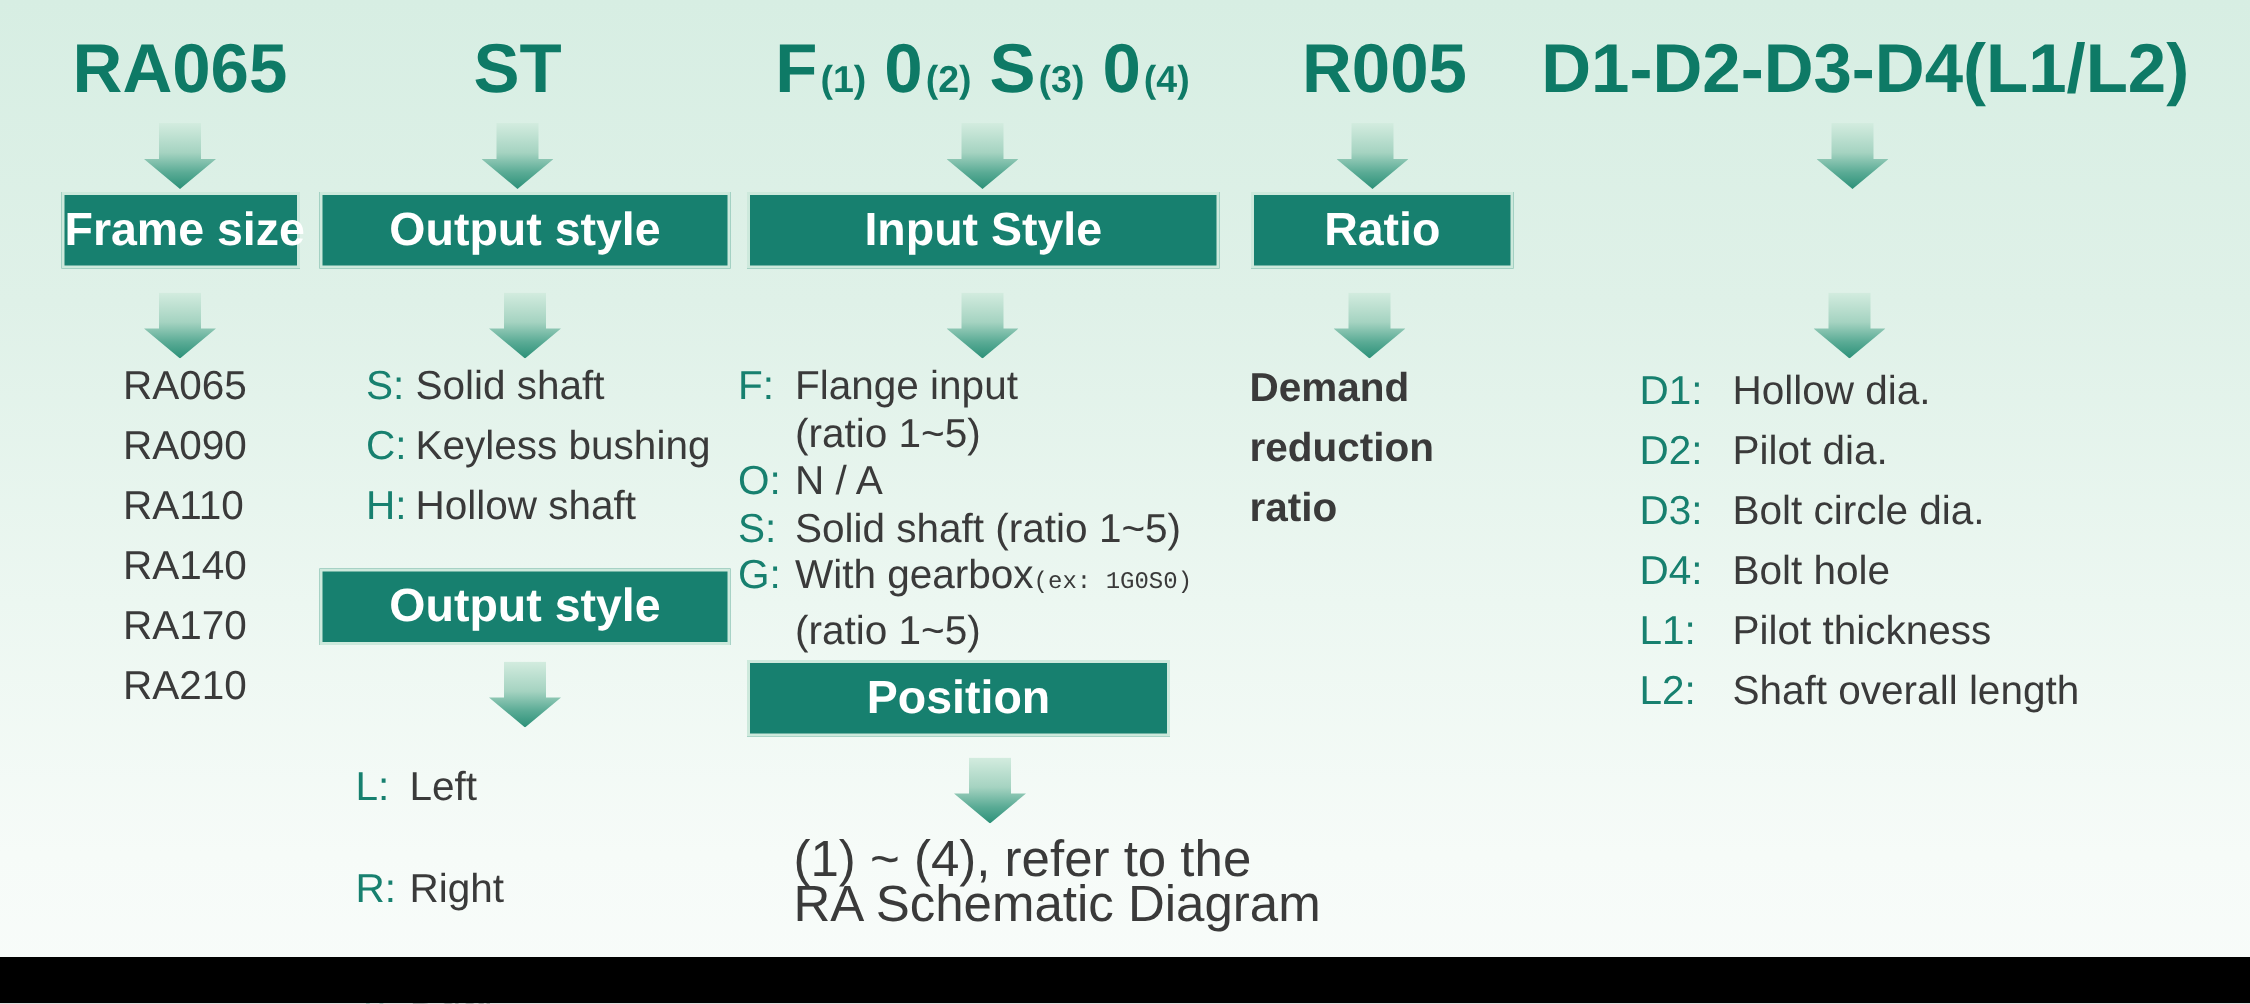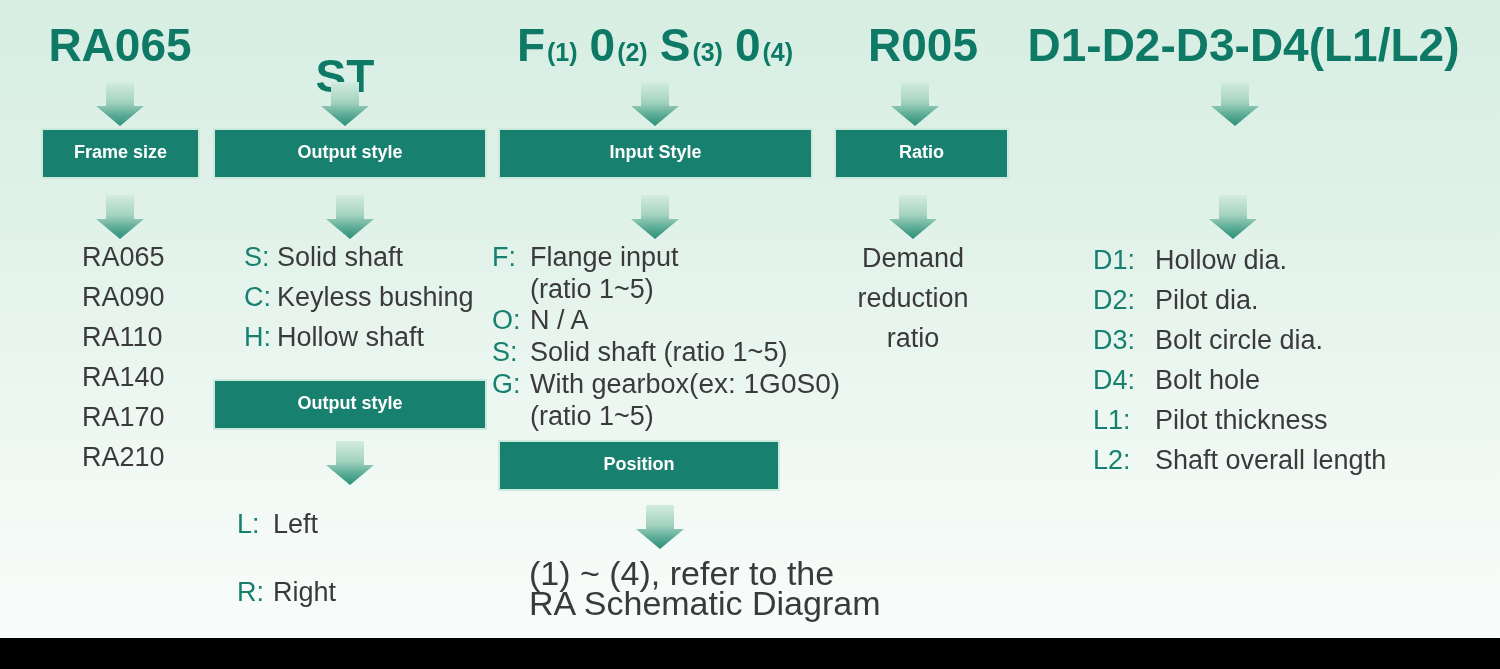--- a/index.html
+++ b/index.html
@@ -16,48 +16,48 @@
   .code .sub:last-child{margin-right:0;}
   .code .big{margin-right:2px;}
   .arrow{
     position:absolute;width:48px;height:44px;
     background:linear-gradient(180deg,#d3ecdf 0%,#a5d3c1 45%,#5aab95 75%,#2b9078 100%);
     clip-path:polygon(10px 0,38px 0,38px 24px,48px 24px,24px 44px,0 24px,10px 24px);
   }
   .bar{
     position:absolute;height:51px;background:#17806f;
     border:2px solid #cde9dc;box-sizing:border-box;
-    color:#ffffff;font-weight:bold;font-size:18px;text-align:center;line-height:45px;
+    color:#ffffff;font-weight:bold;font-size:31px;text-align:center;line-height:45px;
     white-space:nowrap;
   }
   .list{position:absolute;font-size:27px;color:#3a3a3a;}
   .li{line-height:40px;white-space:nowrap;}
   .k{color:#17806f;display:inline-block;}
   .frame-list .li{line-height:40px;}
   .output-list .k{width:33px;}
   .dir-list .li{line-height:39px;margin-top:29px;}
   .dir-list .k{width:36px;}
   .input-list .li{line-height:31.5px;}
   .input-list .k{width:38px;}
   .input-list .indent{padding-left:38px;}
-  .small{font-size:28px;}
+  .small{font-size:16px;font-family:Liberation Mono, monospace;}
   .motor-list .k{width:62px;}
-  .ratio-note{position:absolute;left:833px;top:238px;width:160px;text-align:center;font-size:27px;color:#3a3a3a;}
+  .ratio-note{position:absolute;left:833px;top:238px;width:160px;text-align:left;font-size:27px;color:#3a3a3a;font-weight:bold;}
   .ratio-note div{line-height:40px;}
   .pos-note{position:absolute;left:529px;top:558px;font-size:34px;color:#3a3a3a;}
   .pos-note div{line-height:30px;white-space:nowrap;}
   .footer{position:absolute;left:0;top:638px;width:1500px;height:31px;background:#000000;}
 </style>
 </head>
 <body>
 
 <div class="canvas">
 
   <div class="code" style="left:20px;width:200px;">RA065</div>
-  <div class="code" style="left:245px;width:200px;margin-top:31px;">ST</div>
+  <div class="code" style="left:245px;width:200px;">ST</div>
   <div class="code" style="left:470px;width:370px;">
     <span class="big">F</span><span class="sub">(1)</span><span class="big">0</span><span class="sub">(2)</span><span class="big">S</span><span class="sub">(3)</span><span class="big">0</span><span class="sub">(4)</span>
   </div>
   <div class="code" style="left:823px;width:200px;">R005</div>
   <div class="code" style="left:1000px;width:487px;">D1-D2-D3-D4(L1/L2)</div>
 
   <div class="arrow" style="left:96px;top:82px;"></div>
   <div class="arrow" style="left:321px;top:82px;"></div>
   <div class="arrow" style="left:631px;top:82px;"></div>
   <div class="arrow" style="left:891px;top:82px;"></div>

